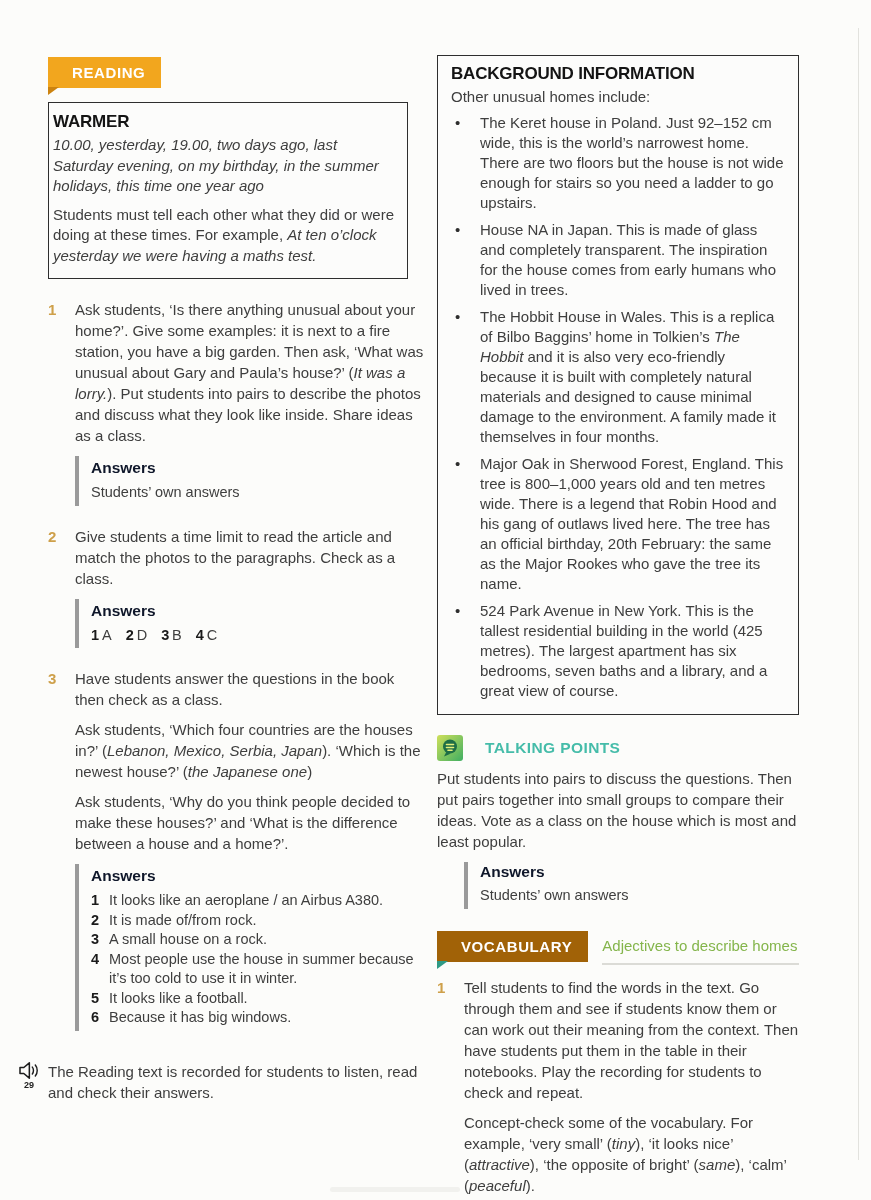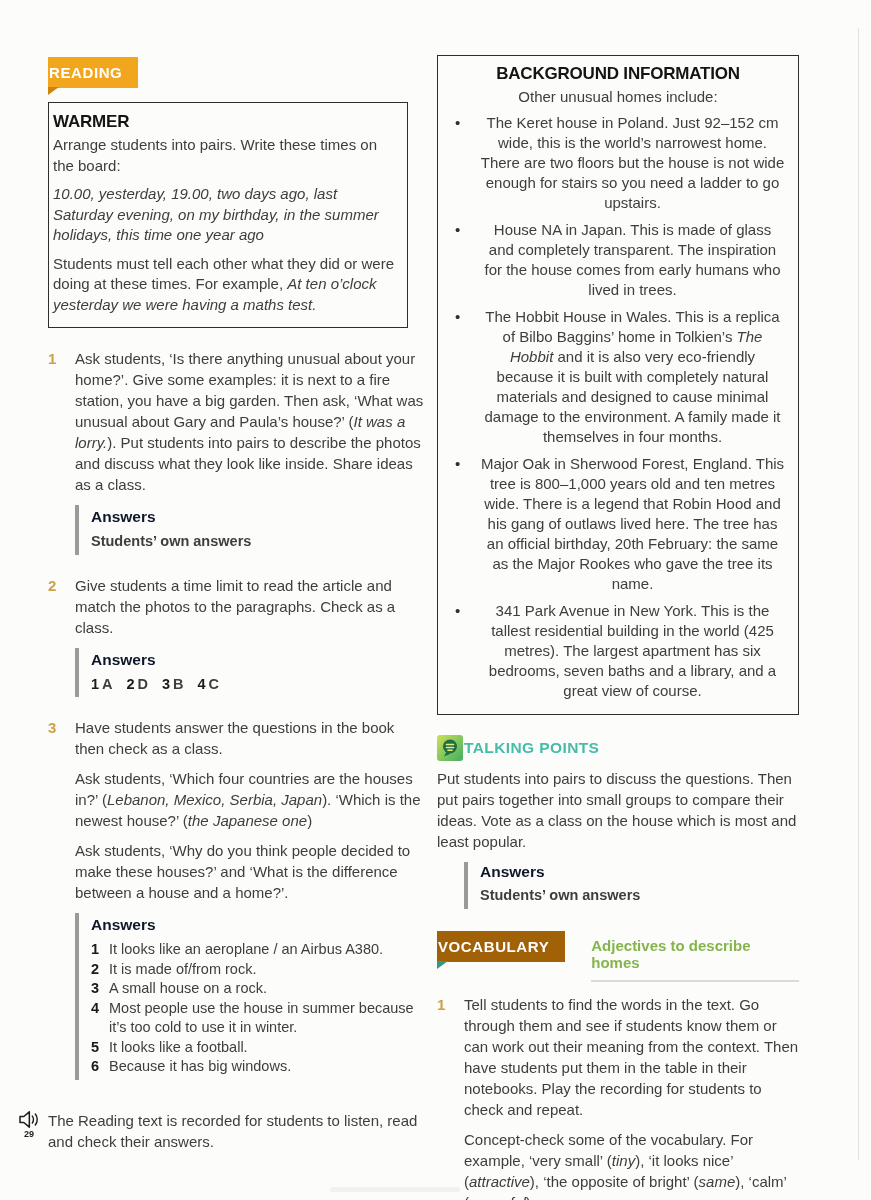--- a/index.html
+++ b/index.html
@@ -12,21 +12,21 @@
   }
   .page-edge{position:absolute;top:28px;bottom:40px;right:12px;width:1px;background:#e2e2de;}
   .smudge{position:absolute;left:330px;bottom:8px;width:130px;height:5px;background:#f1f1ee;border-radius:3px;}
 
   .col{position:absolute;top:0;}
   .col-left{left:48px;width:376px;top:57px;}
   .col-right{left:437px;width:362px;top:55px;}
 
   
   .banner{display:inline-block;position:relative;color:#fff;font-weight:bold;
-    font-size:15px;letter-spacing:0.6px;padding:7px 16px 7px 1px;}
+    font-size:15px;letter-spacing:0.6px;padding:7px 16px 7px 24px;}
   .banner-yellow{background:#F2A61E;}
   .banner-yellow::after{content:'';position:absolute;left:0;bottom:-7px;width:0;height:0;
     border-top:8px solid #cc830f;border-right:11px solid transparent;}
   .banner-teal{background:#a16207;}
   .banner-teal::after{content:'';position:absolute;left:0;bottom:-7px;width:0;height:0;
     border-top:8px solid #2f9a85;border-right:11px solid transparent;}
 
   
   .kbox{border:1.5px solid #2e2e2e;background:#fcfcfb;padding:9px 13px 12px 4px;}
   .kbox-title{font-weight:bold;color:#141414;font-size:17px;letter-spacing:-0.2px;margin:0 0 3px 0;}
@@ -38,66 +38,65 @@
   
   .step{display:flex;margin:0 0 6px 0;}
   .step-num{flex:none;width:27px;font-weight:bold;color:#CEA04A;font-size:15px;line-height:21px;}
   .step-body{flex:1;font-size:15px;line-height:21px;}
   .step-body p{margin:0 0 9px 0;}
   .step-body p:last-child{margin-bottom:0;}
 
   
   .answers{border-left:4px solid #9a9a9a;padding:1px 0 3px 12px;margin:10px 0 14px 27px;}
   .answers-title{font-weight:bold;color:#0f172a;font-size:15.5px;margin:0 0 5px 0;}
-  .answers-body{font-size:14.5px;line-height:19.5px;font-weight:bold;}
+  .answers-body{font-size:14.5px;line-height:19.5px;}
   .akey{display:inline-block;margin-right:14px;font-size:14.5px;}
   .akey b{color:#1a1a1a;}
   .alist{list-style:none;margin:0;padding:0;}
   .alist li{display:flex;font-size:14.5px;line-height:19.5px;}
   .alist .n{flex:none;width:18px;font-weight:bold;color:#1a1a1a;}
   .alist .t{flex:1;}
 
   
   .audio-row{display:flex;margin:16px 0 0 -30px;}
   .audio-ic{flex:none;width:30px;text-align:left;padding-top:1px;}
   .audio-num{display:block;font-size:9px;font-weight:bold;color:#222;margin:-3px 0 0 6px;}
   .audio-text{flex:1;font-size:15px;line-height:21px;}
 
   
-  .bg-box{padding:8px 13px 13px 13px;text-align:center;}
+  .bg-box{padding:8px 13px 13px 13px;}
   .bg-intro{font-size:15px;line-height:20px;margin:0 0 6px 0;}
   .bullets{list-style:none;margin:0;padding:0;}
   .bullets li{position:relative;padding-left:29px;font-size:15px;line-height:20px;margin:0 0 7px 0;}
   .bullets li:last-child{margin-bottom:0;}
   .bullets li::before{content:'•';position:absolute;left:4px;top:0;color:#2e2e2e;}
 
   
   .tp{margin:20px 0 0 0;}
-  .tp-head{display:flex;align-items:center;gap:1px;margin:0 0 7px 0;}
+  .tp-head{display:flex;align-items:center;gap:22px;margin:0 0 7px 0;}
   .tp-title{color:#45BCA9;font-weight:bold;font-size:15.5px;letter-spacing:0.4px;}
   .tp-text{font-size:15px;line-height:21px;margin:0;}
 
   
   .vocab-row{display:flex;align-items:flex-start;margin:22px 0 12px 0;}
-  .vocab-sub{flex:1;margin-left:26px;padding:6px 0 9px 0;border-bottom:2px solid #dbdbd6;
-    color:#84B54B;font-weight:bold;font-size:15px;}
+  .vocab-sub{flex:1;margin-left:14px;padding:6px 0 9px 0;border-bottom:2px solid #dbdbd6;
+    color:#84B54B;font-weight:normal;font-size:15px;}
 </style>
 </head>
 <body>
 
 <div class="page-edge"></div>
 <div class="smudge"></div>
 
 <div class="col col-left">
 
   <div class="banner banner-yellow">READING</div>
 
   <div class="kbox warmer-box">
     <div class="kbox-title">WARMER</div>
-    <p>Arrange students into pairs. Write these times on the board:</p>
     <p class="it">10.00, yesterday, 19.00, two days ago, last Saturday evening, on my birthday, in the summer holidays, this time one year ago</p>
     <p><span>Students must tell each other what they did or were doing at these times. For example, </span><span class="it">At ten o’clock yesterday we were having a maths test.</span></p>
   </div>
 
   <div class="step">
     <div class="step-num">1</div>
     <div class="step-body">
       <p><span>Ask students, ‘Is there anything unusual about your home?’. Give some examples: it is next to a fire station, you have a big garden. Then ask, ‘What was unusual about Gary and Paula’s house?’ (</span><span class="it">It was a lorry.</span><span>). Put students into pairs to describe the photos and discuss what they look like inside. Share ideas as a class.</span></p>
       <div class="answers" style="margin-left:0;">
         <div class="answers-title">Answers</div>
@@ -176,21 +175,21 @@
 
   <div class="kbox bg-box">
     <div class="kbox-title">BACKGROUND INFORMATION</div>
     <p class="bg-intro">Other unusual homes include:</p>
     <ul class="bullets">
 
     <li><span><span>The Keret house in Poland. Just 92–152 cm wide, this is the world’s narrowest home. There are two floors but the house is not wide enough for stairs so you need a ladder to go upstairs.</span></span></li>
         <li><span><span>House NA in Japan. This is made of glass and completely transparent. The inspiration for the house comes from early humans who lived in trees.</span></span></li>
         <li><span><span>The Hobbit House in Wales. This is a replica of Bilbo Baggins’ home in Tolkien’s </span><span class="it">The Hobbit</span><span> and it is also very eco-friendly because it is built with completely natural materials and designed to cause minimal damage to the environment. A family made it themselves in four months.</span></span></li>
         <li><span><span>Major Oak in Sherwood Forest, England. This tree is 800–1,000 years old and ten metres wide. There is a legend that Robin Hood and his gang of outlaws lived here. The tree has an official birthday, 20th February: the same as the Major Rookes who gave the tree its name.</span></span></li>
-        <li><span><span>341 Park Avenue in New York. This is the tallest residential building in the world (425 metres). The largest apartment has six bedrooms, seven baths and a library, and a great view of course.</span></span></li>
+        <li><span><span>524 Park Avenue in New York. This is the tallest residential building in the world (425 metres). The largest apartment has six bedrooms, seven baths and a library, and a great view of course.</span></span></li>
       </ul>
   </div>
 
   <div class="tp">
     <div class="tp-head">
       <svg width="26" height="26" viewBox="0 0 26 26">
         <defs>
           <linearGradient id="tpg" x1="0" y1="0" x2="1" y2="1">
             <stop offset="0" stop-color="#cfe05a"></stop>
               <stop offset="1" stop-color="#3fae62"></stop>

